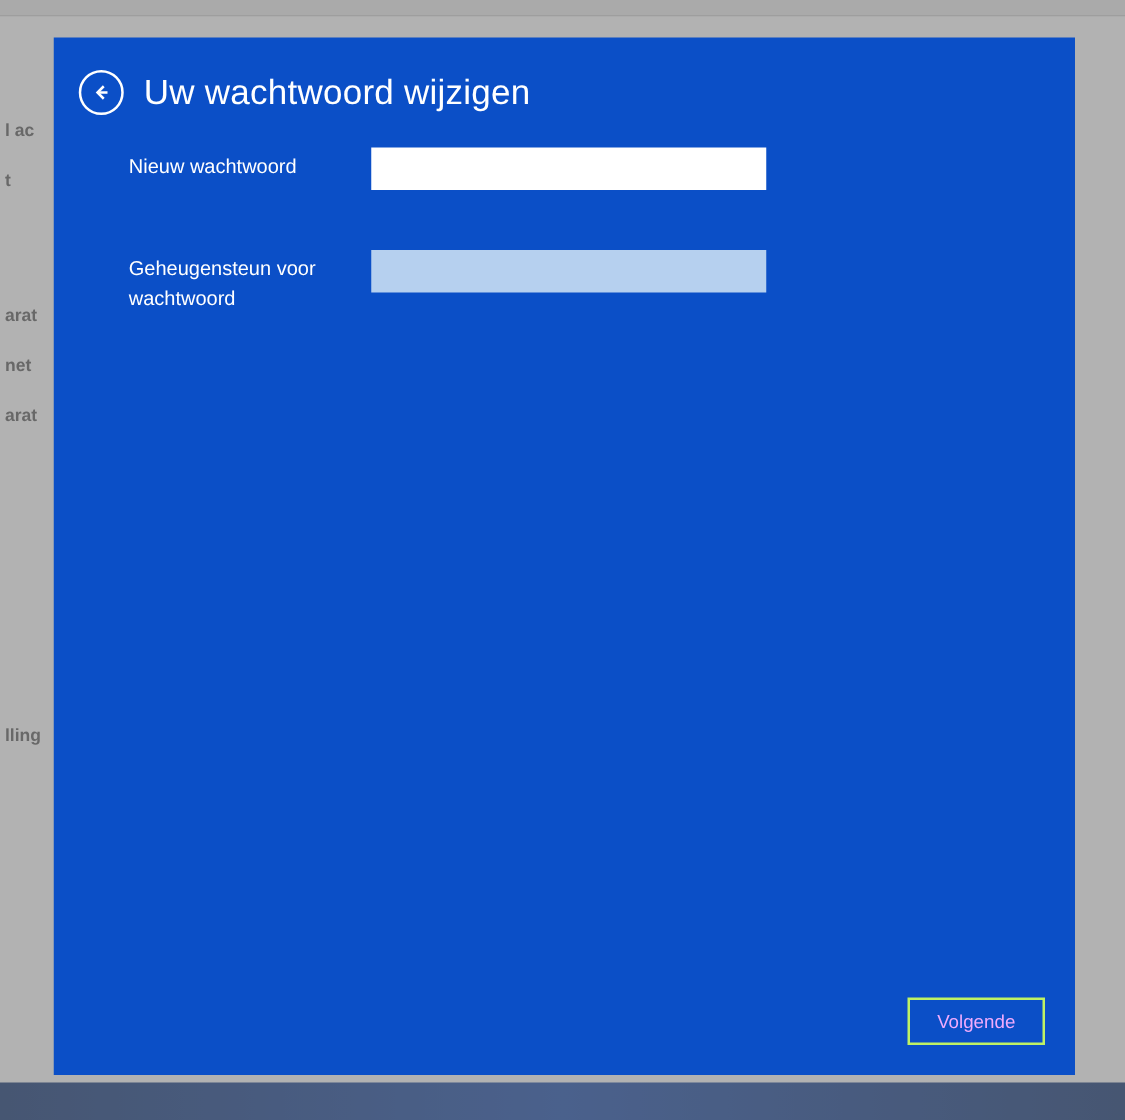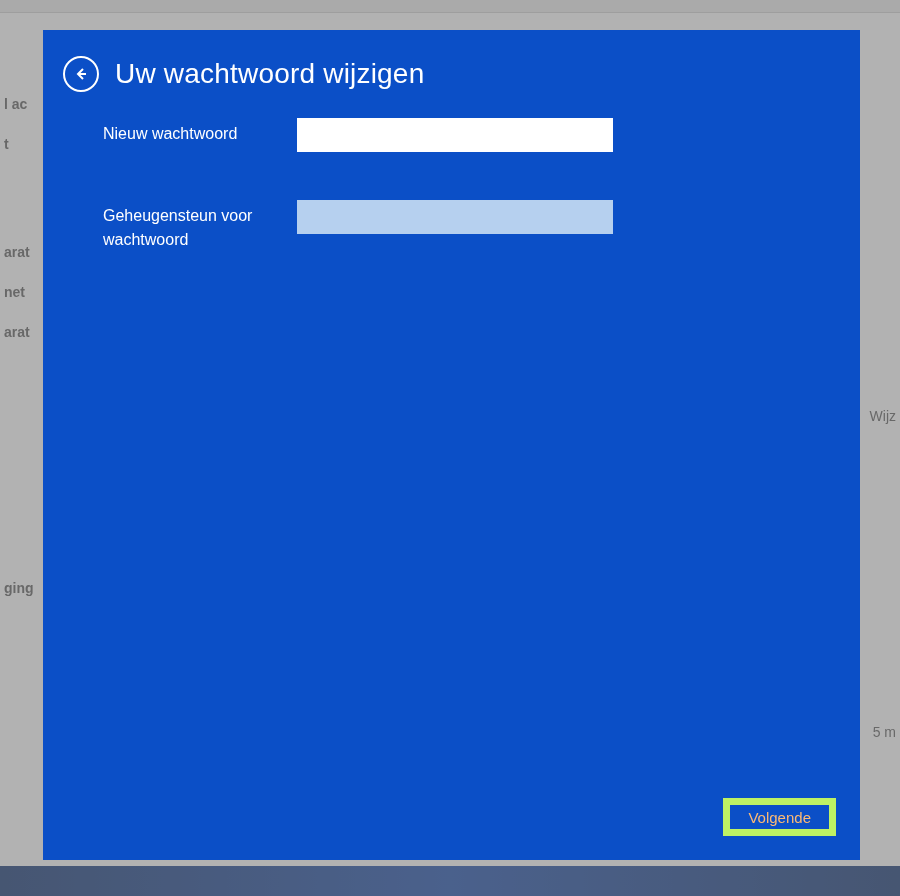--- a/index.html
+++ b/index.html
@@ -130,45 +130,41 @@
   .footer {
     position: absolute;
     right: 24px;
     bottom: 24px;
     display: flex;
     gap: 24px;
   }
   .btn {
     min-width: 110px;
     height: 38px;
-    border: 7px solid #bef264;
+    border: 2px solid #bef264;
     background: transparent;
-    color: #fdba74;
+    color: #f0abfc;
     font-size: 15px;
     padding: 0 18px;
     cursor: pointer;
     font-family: inherit;
   }
 </style>
 </head>
 <body>
 
 <div class="bg">
   <div class="topbar"></div>
   <div class="leftcol">
     <div>l ac</div>
     <div>t</div>
     <div style="margin-top:92px">arat</div>
     <div>net</div>
     <div>arat</div>
-    <div style="margin-top:240px">ging</div>
-  </div>
-  <div class="rightcol">
-    <div>Wijz</div>
-    <div style="margin-top:300px">5 m</div>
+    <div style="margin-top:240px">lling</div>
   </div>
   <div class="bottomstrip"></div>
 </div>
 
 <div class="scrim"></div>
 
 <div class="modal">
 
   <div class="modal-header">
     <div class="back-btn">

